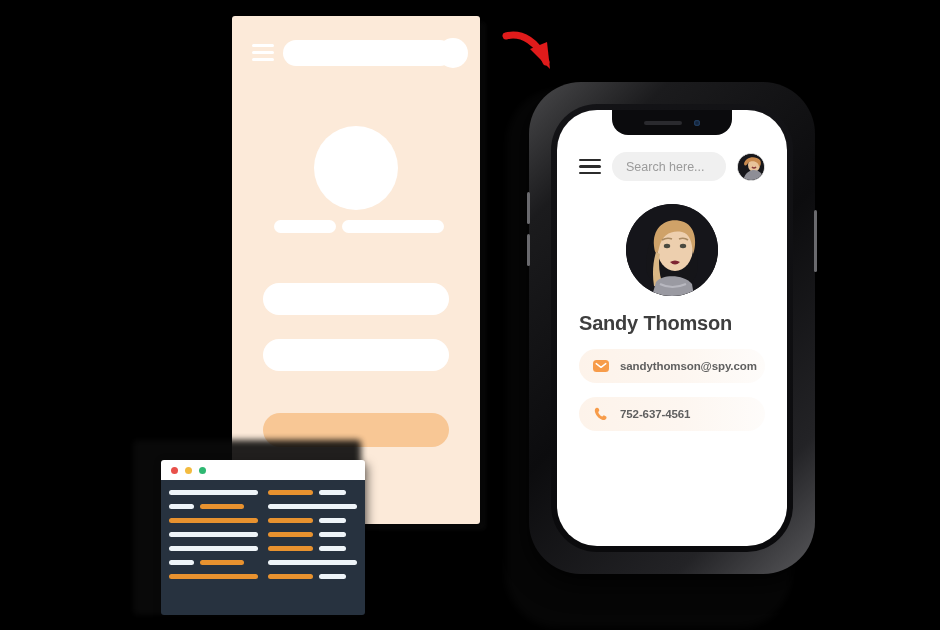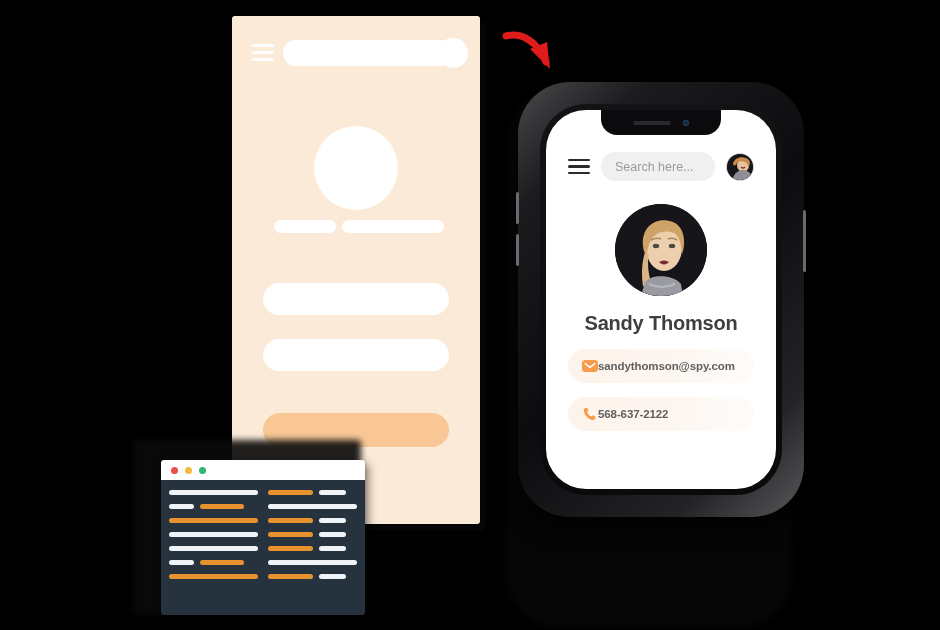--- a/index.html
+++ b/index.html
@@ -54,21 +54,21 @@
 
   
   .arrow { position:absolute; left:500px; top:22px; width:70px; height:52px; }
 
   
   .phone-shadow {
     position:absolute; left:505px; top:88px; width:288px; height:540px;
     background:#070707; border-radius:54px; filter:blur(4px); opacity:.95;
   }
   .phone {
-    position:absolute; left:518px; top:82px; width:286px; height:435px;
+    position:absolute; left:529px; top:82px; width:286px; height:492px;
     border-radius:52px;
     background:linear-gradient(135deg,#4a4a4c 0%,#1b1b1d 18%,#0c0c0e 50%,#232326 82%,#58585b 100%);
     padding:22px;
     box-shadow: 0 10px 26px rgba(0,0,0,.8);
   }
   .phone-inner {
     width:100%; height:100%; border-radius:46px;
     background:linear-gradient(180deg,#131316,#0a0a0c);
     padding:6px;
   }
@@ -98,28 +98,28 @@
     display:flex; align-items:center; padding:0 14px;
     font-size:12.5px; color:#9b9b9b;
   }
   .top-avatar {
     width:28px; height:28px; border-radius:50%; flex:none; overflow:hidden;
     border:1px solid #e4e4e4; background:#1a1a1a;
   }
 
   .avatar-wrap { margin:23px auto 0; width:92px; height:92px; border-radius:50%; overflow:hidden; background:#16161a; }
   .profile-name {
-    text-align:center; margin-top:16px;
+    margin-top:16px;
     font-size:20px; font-weight:bold; color:#3e3e3e; letter-spacing:-.2px;
   }
 
   .field {
     margin-top:14px; height:34px; border-radius:17px;
     background:linear-gradient(90deg,#fdf3ea 0%,#fdf6f0 55%,#fefcfa 100%);
-    display:flex; align-items:center; padding:0 14px; 
+    display:flex; align-items:center; padding:0 14px; gap:11px;
   }
   .field:first-of-type { margin-top:28px; }
   .field-text { font-size:11.5px; color:#5f5f5f; font-weight:bold; letter-spacing:-.1px; }
   .ico { width:16px; height:16px; flex:none; }
 
   .save-btn {
     margin-top:24px; height:40px; border-radius:20px;
     background:#f79c4a; color:#fff;
     font-size:16px; font-weight:bold;
     display:flex; align-items:center; justify-content:center;
@@ -284,21 +284,21 @@
               <rect x="0" y="2" width="16" height="12" rx="3.5" fill="#f79c4a"></rect>
               <path d="M3.2 5.6 L8 9.4 L12.8 5.6" stroke="#fff" stroke-width="1.4" fill="none" stroke-linecap="round" stroke-linejoin="round"></path>
             </svg>
             <span class="field-text">sandythomson@spy.com</span>
           </div>
 
           <div class="field">
             <svg class="ico" viewBox="0 0 16 16">
               <path d="M3.6 1.8 C5 1.4,5.6 2.2,6.1 3.6 C6.6 5,5.9 5.4,5.2 5.9 C5.6 7.8,7.4 9.8,9.4 10.6 C9.9 9.9,10.4 9.2,11.8 9.8 C13.2 10.4,13.9 11,13.4 12.3 C12.9 13.8,11 14.6,9 13.8 C5.4 12.4,2.6 9,1.9 5.6 C1.5 3.6,2.3 2.2,3.6 1.8Z" fill="#f79c4a"></path>
             </svg>
-            <span class="field-text">568-637-2122</span>
+            <span class="field-text">752-637-4561</span>
           </div>
 
 
         </div>
       </div>
     </div>
   </div>
 
 </div>
 

